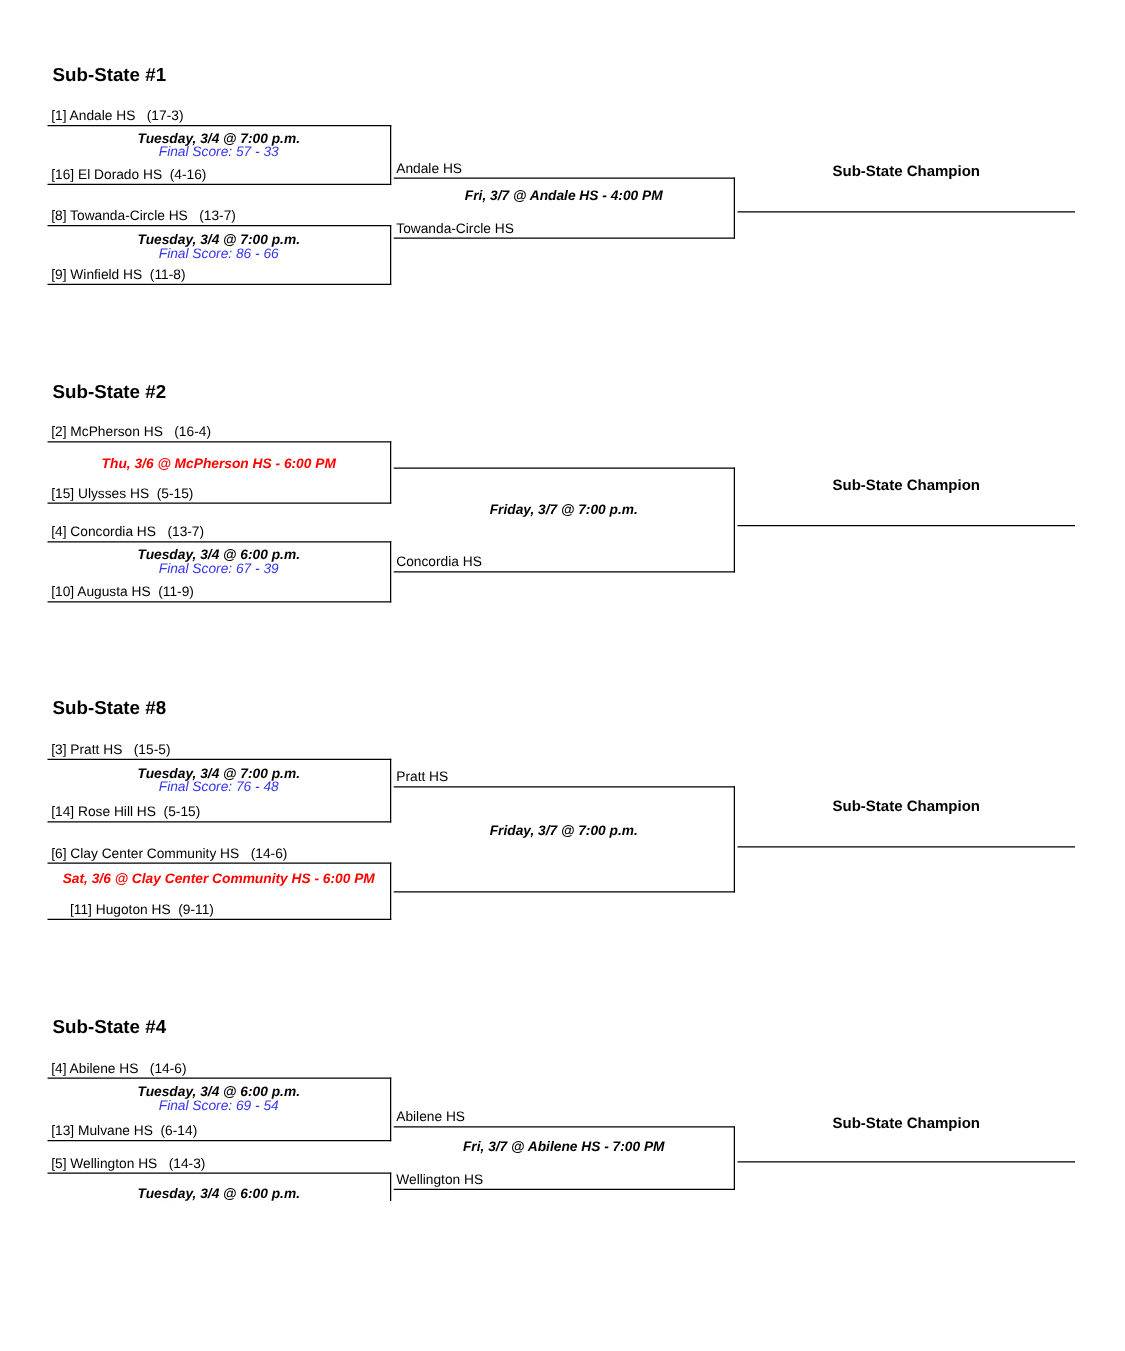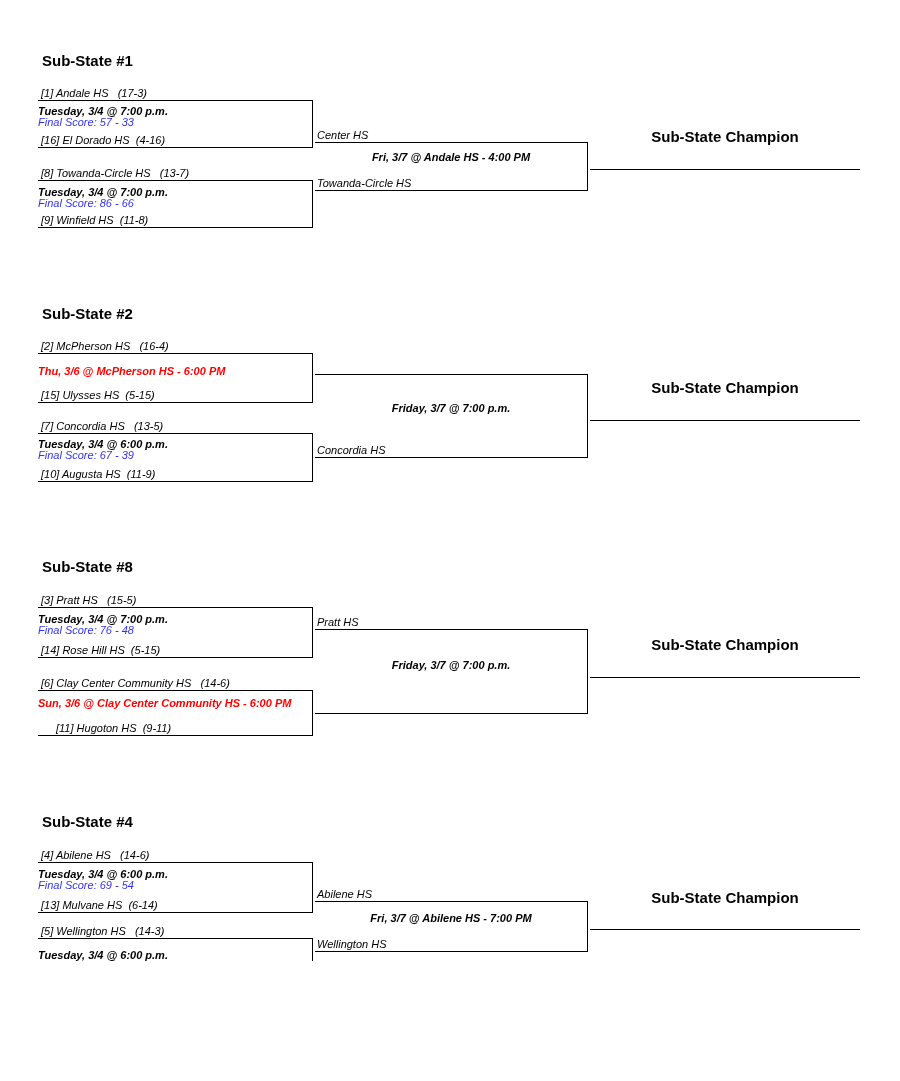--- a/index.html
+++ b/index.html
@@ -13,65 +13,64 @@
   }
   .title{
     position:absolute;left:42px;
     font-size:15px;font-weight:bold;line-height:14px;
     white-space:pre;
   }
   .t{
     position:absolute;
     font-size:11px;line-height:13px;
     white-space:pre;
-    font-style:italic;
   }
   .gbox{
     position:absolute;left:38px;width:274px;
     border-top:1px solid #000;border-bottom:1px solid #000;border-right:1px solid #000;
   }
   .fbox{
     position:absolute;left:315px;width:272px;
     border-top:1px solid #000;border-bottom:1px solid #000;border-right:1px solid #000;
   }
   .ginfo{
     position:absolute;left:38px;width:274px;
-    text-align:left;font-size:11px;line-height:11px;
+    text-align:center;font-size:11px;line-height:11px;
   }
   .finfo{
     position:absolute;left:315px;width:272px;
     text-align:center;font-size:11px;line-height:11px;
     font-weight:bold;font-style:italic;
   }
   .sched{font-weight:bold;font-style:italic;}
   .score{font-style:italic;color:#3333F0;}
   .redsched{font-weight:bold;font-style:italic;color:#FF0000;}
   .champ-head{
     position:absolute;width:270px;text-align:center;
-    font-size:15px;font-weight:bold;line-height:14px;
+    font-size:12px;font-weight:bold;line-height:14px;
   }
   .line{position:absolute;height:1px;background:#000;}
 </style>
 </head>
 <body>
 
 <div class="page">
 
   <div>
     <div class="title" style="top:54px">Sub-State #1</div>
 
     <div class="t" style="left:41px;top:87px">[1] Andale HS   (17-3)</div>
     <div class="gbox" style="top:100px;height:46px"></div>
     <div class="ginfo" style="top:106px">
       <div class="sched">Tuesday, 3/4 @ 7:00 p.m.</div>
       <div class="score">Final Score: 57 - 33</div>
     </div>
     <div class="t" style="left:41px;top:134px">[16] El Dorado HS  (4-16)</div>
 
-    <div class="t" style="left:317px;top:129px">Center HS</div>
+    <div class="t" style="left:317px;top:129px">Andale HS</div>
     <div class="fbox" style="top:142px;height:47px"></div>
     <div class="finfo" style="top:152px">Fri, 3/7 @ Andale HS - 4:00 PM</div>
     <div class="t" style="left:317px;top:177px">Towanda-Circle HS</div>
 
     <div class="t" style="left:41px;top:167px">[8] Towanda-Circle HS   (13-7)</div>
     <div class="gbox" style="top:180px;height:46px"></div>
     <div class="ginfo" style="top:187px">
       <div class="sched">Tuesday, 3/4 @ 7:00 p.m.</div>
       <div class="score">Final Score: 86 - 66</div>
     </div>
@@ -90,21 +89,21 @@
     <div class="ginfo" style="top:366px">
       <div class="redsched">Thu, 3/6 @ McPherson HS - 6:00 PM</div>
     </div>
     <div class="t" style="left:41px;top:389px">[15] Ulysses HS  (5-15)</div>
 
     <div class="t" style="left:317px;top:361px"></div>
     <div class="fbox" style="top:374px;height:82px"></div>
     <div class="finfo" style="top:403px">Friday, 3/7 @ 7:00 p.m.</div>
     <div class="t" style="left:317px;top:444px">Concordia HS</div>
 
-    <div class="t" style="left:41px;top:420px">[7] Concordia HS   (13-5)</div>
+    <div class="t" style="left:41px;top:420px">[4] Concordia HS   (13-7)</div>
     <div class="gbox" style="top:433px;height:47px"></div>
     <div class="ginfo" style="top:439px">
       <div class="sched">Tuesday, 3/4 @ 6:00 p.m.</div>
       <div class="score">Final Score: 67 - 39</div>
     </div>
     <div class="t" style="left:41px;top:468px">[10] Augusta HS  (11-9)</div>
 
     <div class="champ-head" style="left:590px;top:381px">Sub-State Champion</div>
     <div class="t" style="left:592px;top:407px"></div>
     <div class="line" style="left:590px;top:420px;width:270px"></div>
@@ -122,21 +121,21 @@
     <div class="t" style="left:41px;top:644px">[14] Rose Hill HS  (5-15)</div>
 
     <div class="t" style="left:317px;top:616px">Pratt HS</div>
     <div class="fbox" style="top:629px;height:83px"></div>
     <div class="finfo" style="top:660px">Friday, 3/7 @ 7:00 p.m.</div>
     <div class="t" style="left:317px;top:700px"></div>
 
     <div class="t" style="left:41px;top:677px">[6] Clay Center Community HS   (14-6)</div>
     <div class="gbox" style="top:690px;height:44px"></div>
     <div class="ginfo" style="top:698px">
-      <div class="redsched">Sun, 3/6 @ Clay Center Community HS - 6:00 PM</div>
+      <div class="redsched">Sat, 3/6 @ Clay Center Community HS - 6:00 PM</div>
     </div>
     <div class="t" style="left:56px;top:722px">[11] Hugoton HS  (9-11)</div>
 
     <div class="champ-head" style="left:590px;top:638px">Sub-State Champion</div>
     <div class="t" style="left:592px;top:664px"></div>
     <div class="line" style="left:590px;top:677px;width:270px"></div>
   </div>
 
   <div>
     <div class="title" style="top:815px">Sub-State #4</div>

